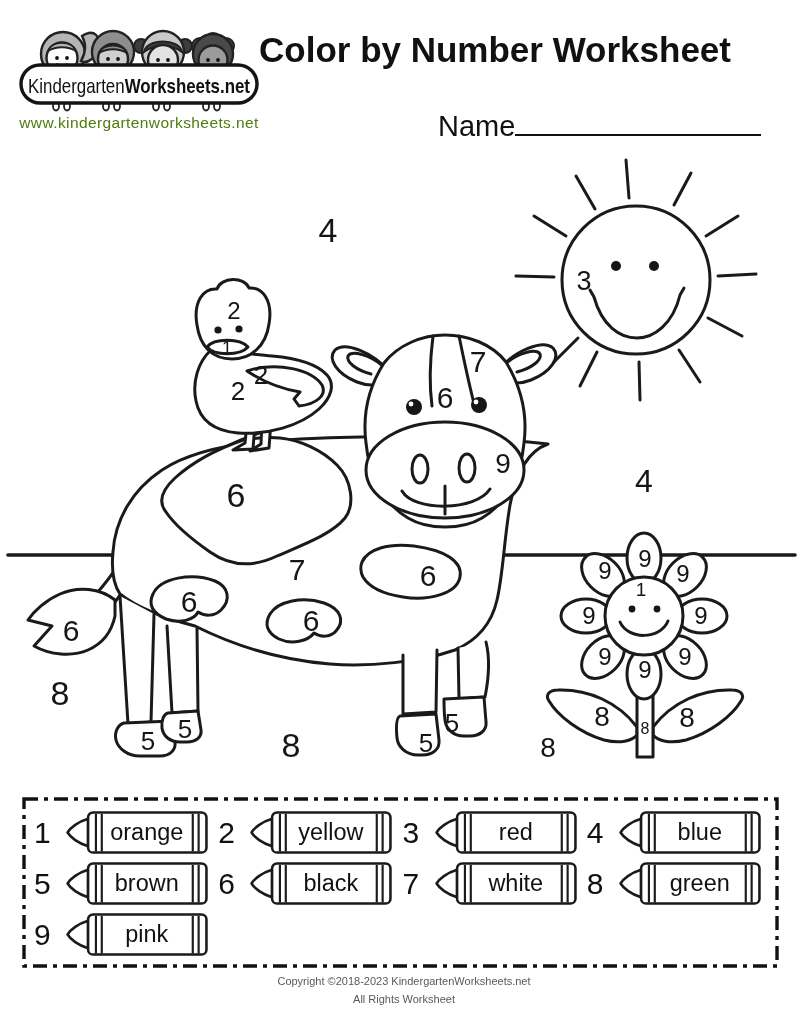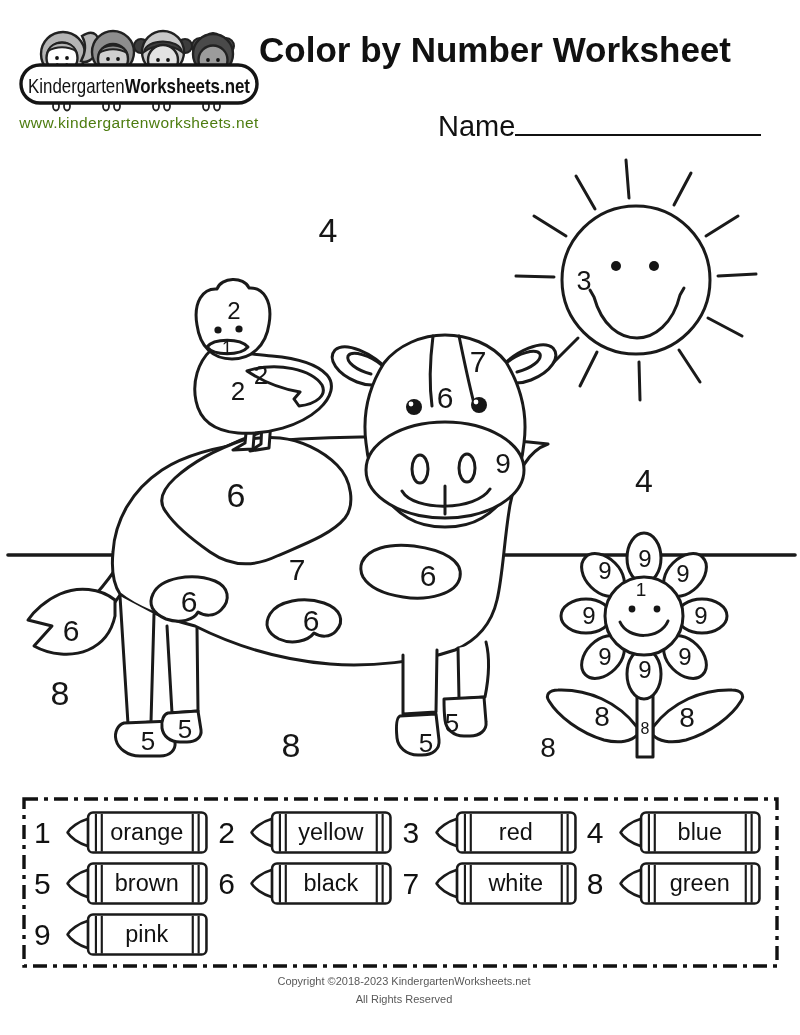--- a/index.html
+++ b/index.html
@@ -362,16 +362,16 @@
             <line class="crl" x1="138" y1="4" x2="138" y2="42.5"></line>
           <text class="crayon-label" x="85" y="31">pink</text>
         </svg>
       </div>
 
     </div>
   </div>
 
   <div class="footer">
     <div class="footer-line">Copyright ©2018-2023 KindergartenWorksheets.net</div>
-    <div class="footer-line">All Rights Reserved</div>
+    <div class="footer-line">All Rights Worksheet</div>
   </div>
 
 </div>
 
 </body></html>

